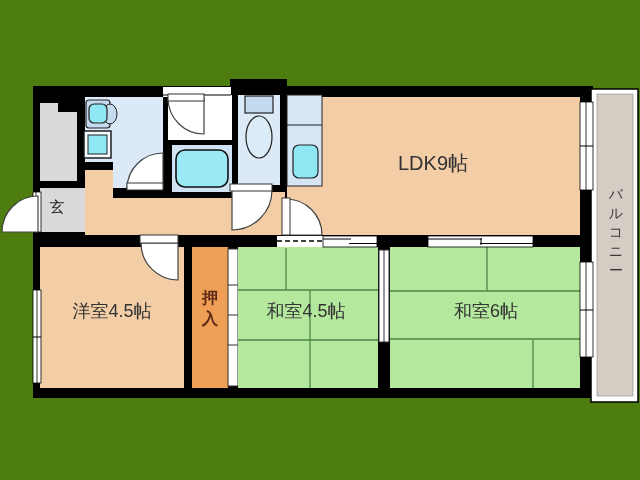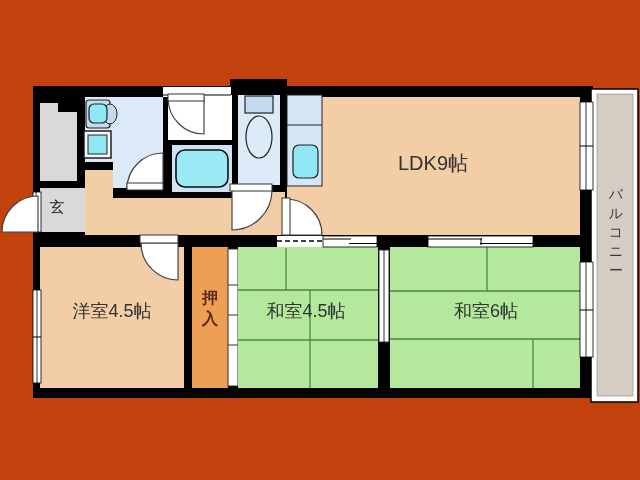--- a/index.html
+++ b/index.html
@@ -1,17 +1,17 @@
 <!DOCTYPE html>
 <html><head>
 <meta charset="utf-8">
 <style>
   html,body{margin:0;padding:0;background:#ffffff;}
   body{width:640px;height:480px;overflow:hidden;}
-  .stage{position:relative;width:640px;height:480px;background:#c2410c;}
+  .stage{position:relative;width:640px;height:480px;background:#4d7c0f;}
   svg{display:block;}
   svg text{font-family:"Liberation Sans","DejaVu Sans",sans-serif;}
 </style>
 </head>
 <body>
 
 <div class="stage">
   <svg width="640" height="480" viewBox="0 0 640 480" xmlns="http://www.w3.org/2000/svg">
       <rect x="33" y="86" width="560" height="312" fill="#000000"></rect>
       <rect x="230" y="79" width="57" height="12" fill="#000000"></rect>

